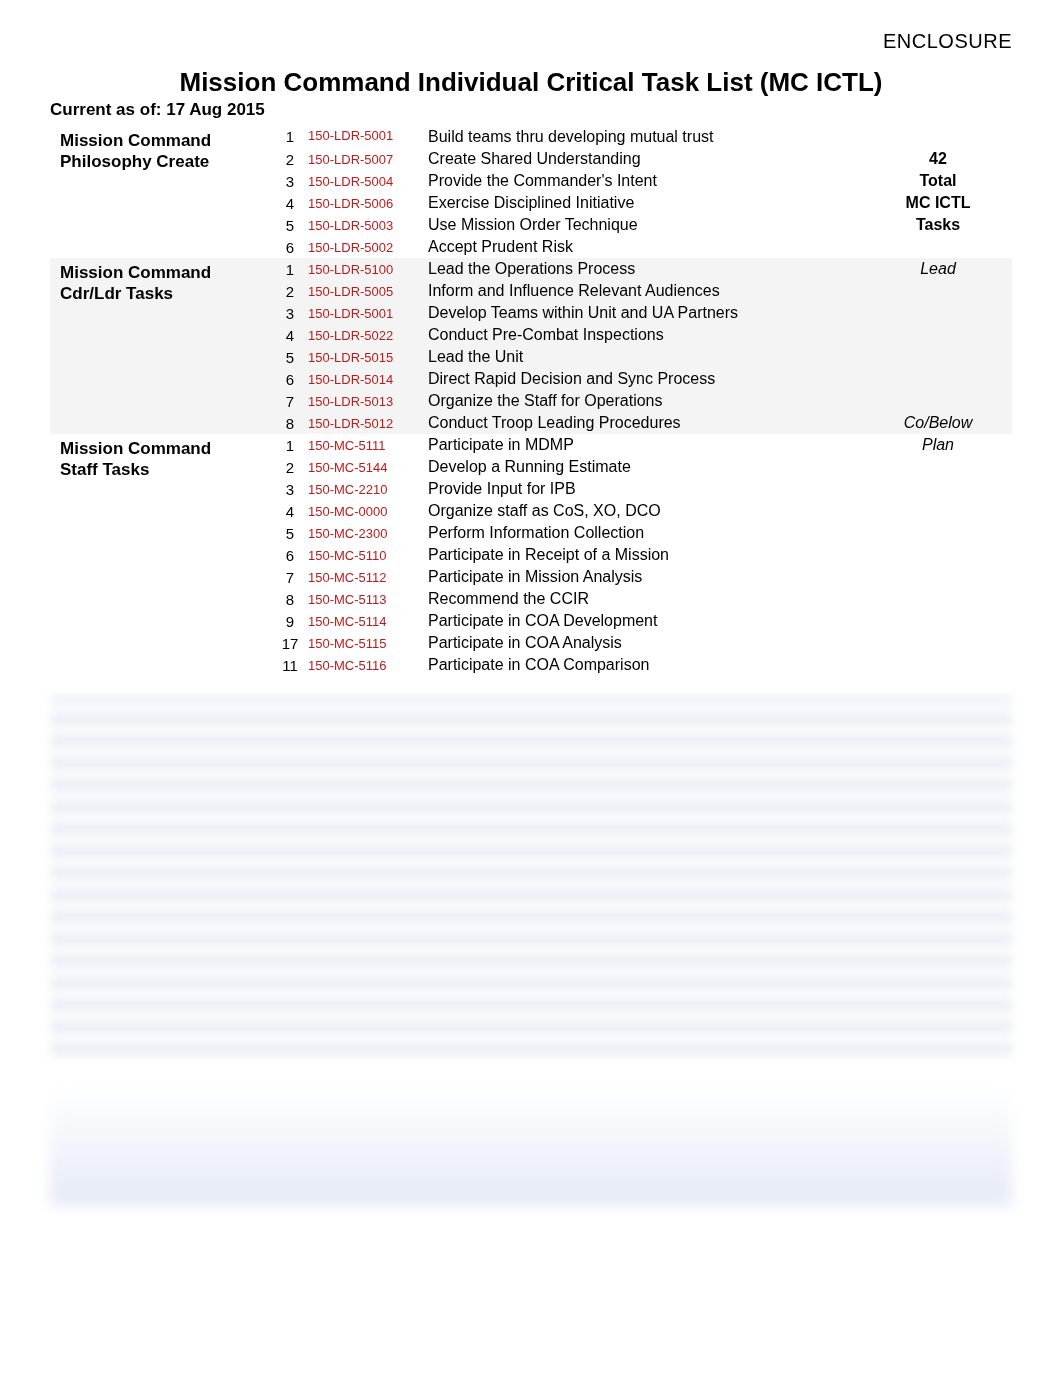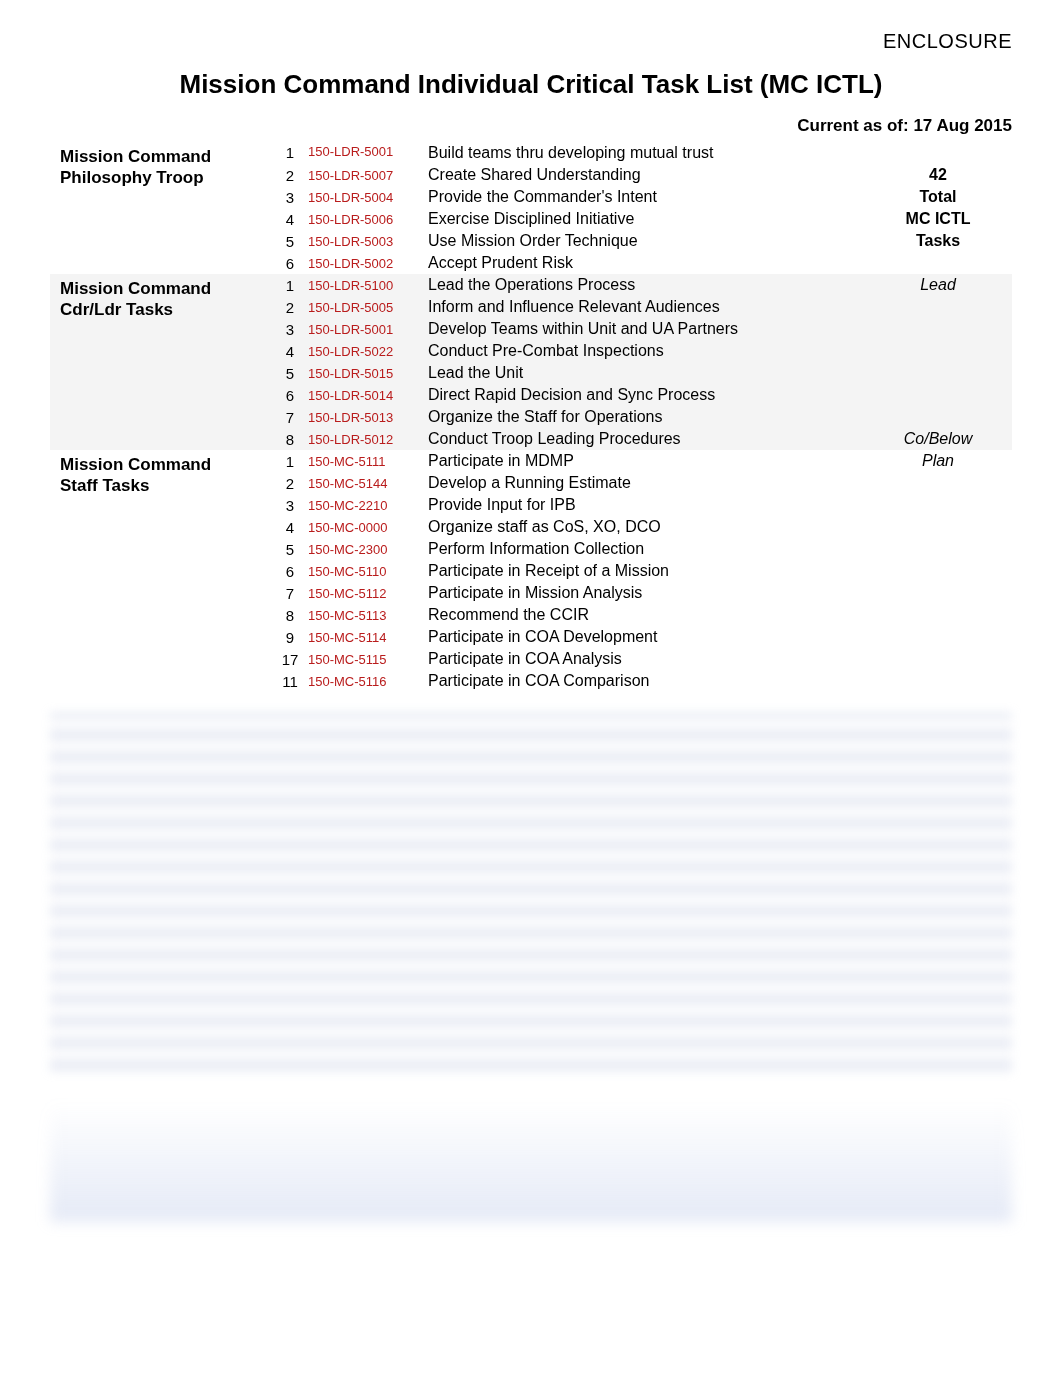--- a/index.html
+++ b/index.html
@@ -15,24 +15,24 @@
     text-align: right;
     font-size: 20px;
     font-weight: 400;
     letter-spacing: 0.5px;
     margin-bottom: 14px;
   }
   .title {
     text-align: center;
     font-size: 26px;
     font-weight: bold;
-    margin: 16px;
+    margin: 0;
   }
   .subtitle {
-    text-align: right;
+    text-align: left;
     font-size: 17px;
     font-weight: bold;
     margin: 2px 0 6px 0;
   }
   .table {
     width: 100%;
     border-collapse: collapse;
   }
   .section-row td {
     vertical-align: top;
@@ -97,21 +97,21 @@
 <div class="enclosure">ENCLOSURE</div>
 <div class="title">Mission Command Individual Critical Task List (MC ICTL)</div>
 <div class="subtitle">Current as of: 17 Aug 2015</div>
 
 <table class="table">
 
   <tbody>
       <tr class="section-row">
     <td class="section-label" rowspan="6">
       <span>Mission Command</span><br>
-      <span>Philosophy Troop</span>
+      <span>Philosophy Create</span>
     </td>
     <td class="num-col">1</td>
     <td class="code-col">150-LDR-5001</td>
     <td class="desc-col">Build teams thru developing mutual trust</td>
     <td class="right-col"></td>
   </tr>
   <tr>
     <td class="num-col">2</td>
     <td class="code-col">150-LDR-5007</td>
     <td class="desc-col">Create Shared Understanding</td>

